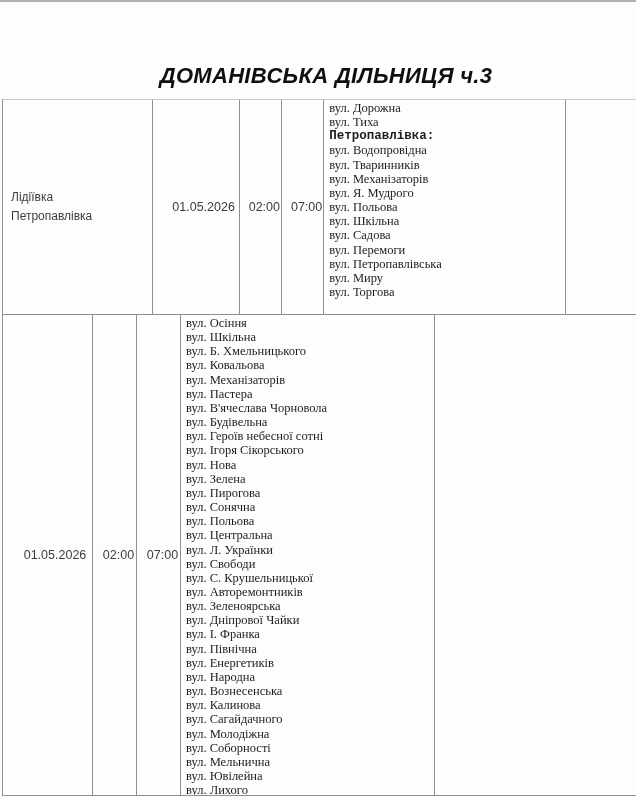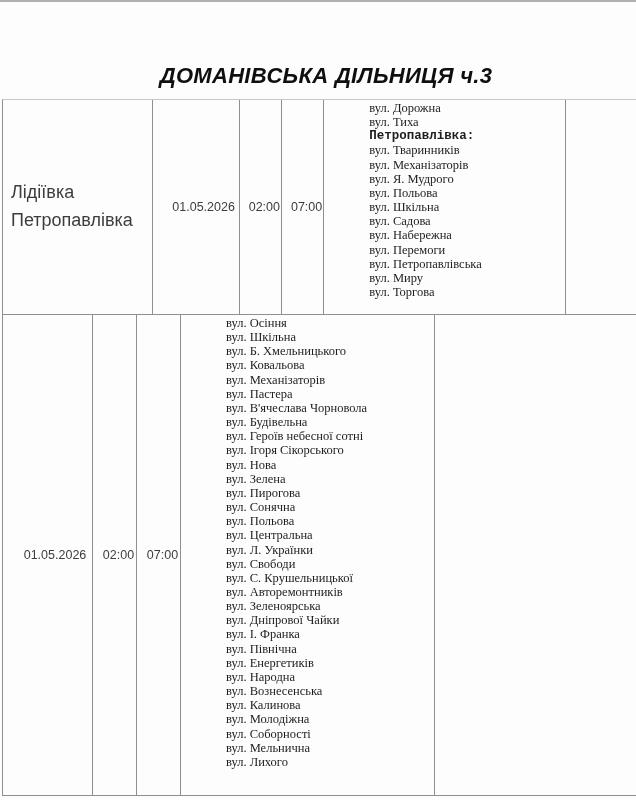--- a/index.html
+++ b/index.html
@@ -49,21 +49,21 @@
   .cell {
     box-sizing: border-box;
     border-right: 1px solid #8f8f8f;
     overflow: hidden;
   }
   .cell.location {
     width: 158px;
     display: flex;
     align-items: center;
     padding-left: 8px;
-    font-size: 18px;
+    font-size: 12px;
     line-height: 1.55;
     color: #3d3d3d;
   }
   .cell.date {
     width: 75px;
     display: flex;
     align-items: center;
     justify-content: center;
     font-size: 12.5px;
     color: #3d3d3d;
@@ -84,21 +84,21 @@
     padding: 1px 0 0 5px;
     font-family: "Liberation Serif", serif;
     font-size: 12.5px;
     line-height: 14.15px;
     color: #1d1d1d;
   }
   .cell.spacer {
     width: 74px;
     border-right: none;
   }
-  .street-line { white-space: nowrap; margin-left: 40px; }
+  .street-line { white-space: nowrap; }
   .street-line.bold { font-weight: bold; font-family: Liberation Mono, monospace; }
   .loc-line { white-space: nowrap; }
 </style>
 </head>
 <body>
 
 <div class="page">
   <div class="top-line"></div>
   <h1 class="title">ДОМАНІВСЬКА ДІЛЬНИЦЯ ч.3</h1>
   <div class="table" id="schedule-table">
@@ -109,27 +109,27 @@
             <div class="loc-line">Петропавлівка</div>
           </div>
         </div>
         <div class="cell date">01.05.2026</div>
         <div class="cell time-start">02:00</div>
         <div class="cell time-end">07:00</div>
         <div class="cell streets">
           <div class="street-line">вул. Дорожна</div>
           <div class="street-line">вул. Тиха</div>
           <div class="street-line bold">Петропавлівка:</div>
+          <div class="street-line">вул. Водопровідна</div>
           <div class="street-line">вул. Тваринників</div>
           <div class="street-line">вул. Механізаторів</div>
           <div class="street-line">вул. Я. Мудрого</div>
           <div class="street-line">вул. Польова</div>
           <div class="street-line">вул. Шкільна</div>
           <div class="street-line">вул. Садова</div>
-          <div class="street-line">вул. Набережна</div>
           <div class="street-line">вул. Перемоги</div>
           <div class="street-line">вул. Петропавлівська</div>
           <div class="street-line">вул. Миру</div>
           <div class="street-line">вул. Торгова</div>
         </div>
         <div class="cell spacer"></div>
       </div>
       <div class="row">
         <div class="cell date">01.05.2026</div>
         <div class="cell time-start">02:00</div>
@@ -156,21 +156,23 @@
           <div class="street-line">вул. С. Крушельницької</div>
           <div class="street-line">вул. Авторемонтників</div>
           <div class="street-line">вул. Зеленоярська</div>
           <div class="street-line">вул. Дніпрової Чайки</div>
           <div class="street-line">вул. І. Франка</div>
           <div class="street-line">вул. Північна</div>
           <div class="street-line">вул. Енергетиків</div>
           <div class="street-line">вул. Народна</div>
           <div class="street-line">вул. Вознесенська</div>
           <div class="street-line">вул. Калинова</div>
+          <div class="street-line">вул. Сагайдачного</div>
           <div class="street-line">вул. Молодіжна</div>
           <div class="street-line">вул. Соборності</div>
           <div class="street-line">вул. Мельнична</div>
+          <div class="street-line">вул. Ювілейна</div>
           <div class="street-line">вул. Лихого</div>
         </div>
         <div class="cell spacer"></div>
       </div>
     </div>
 </div>
 
 </body></html>

